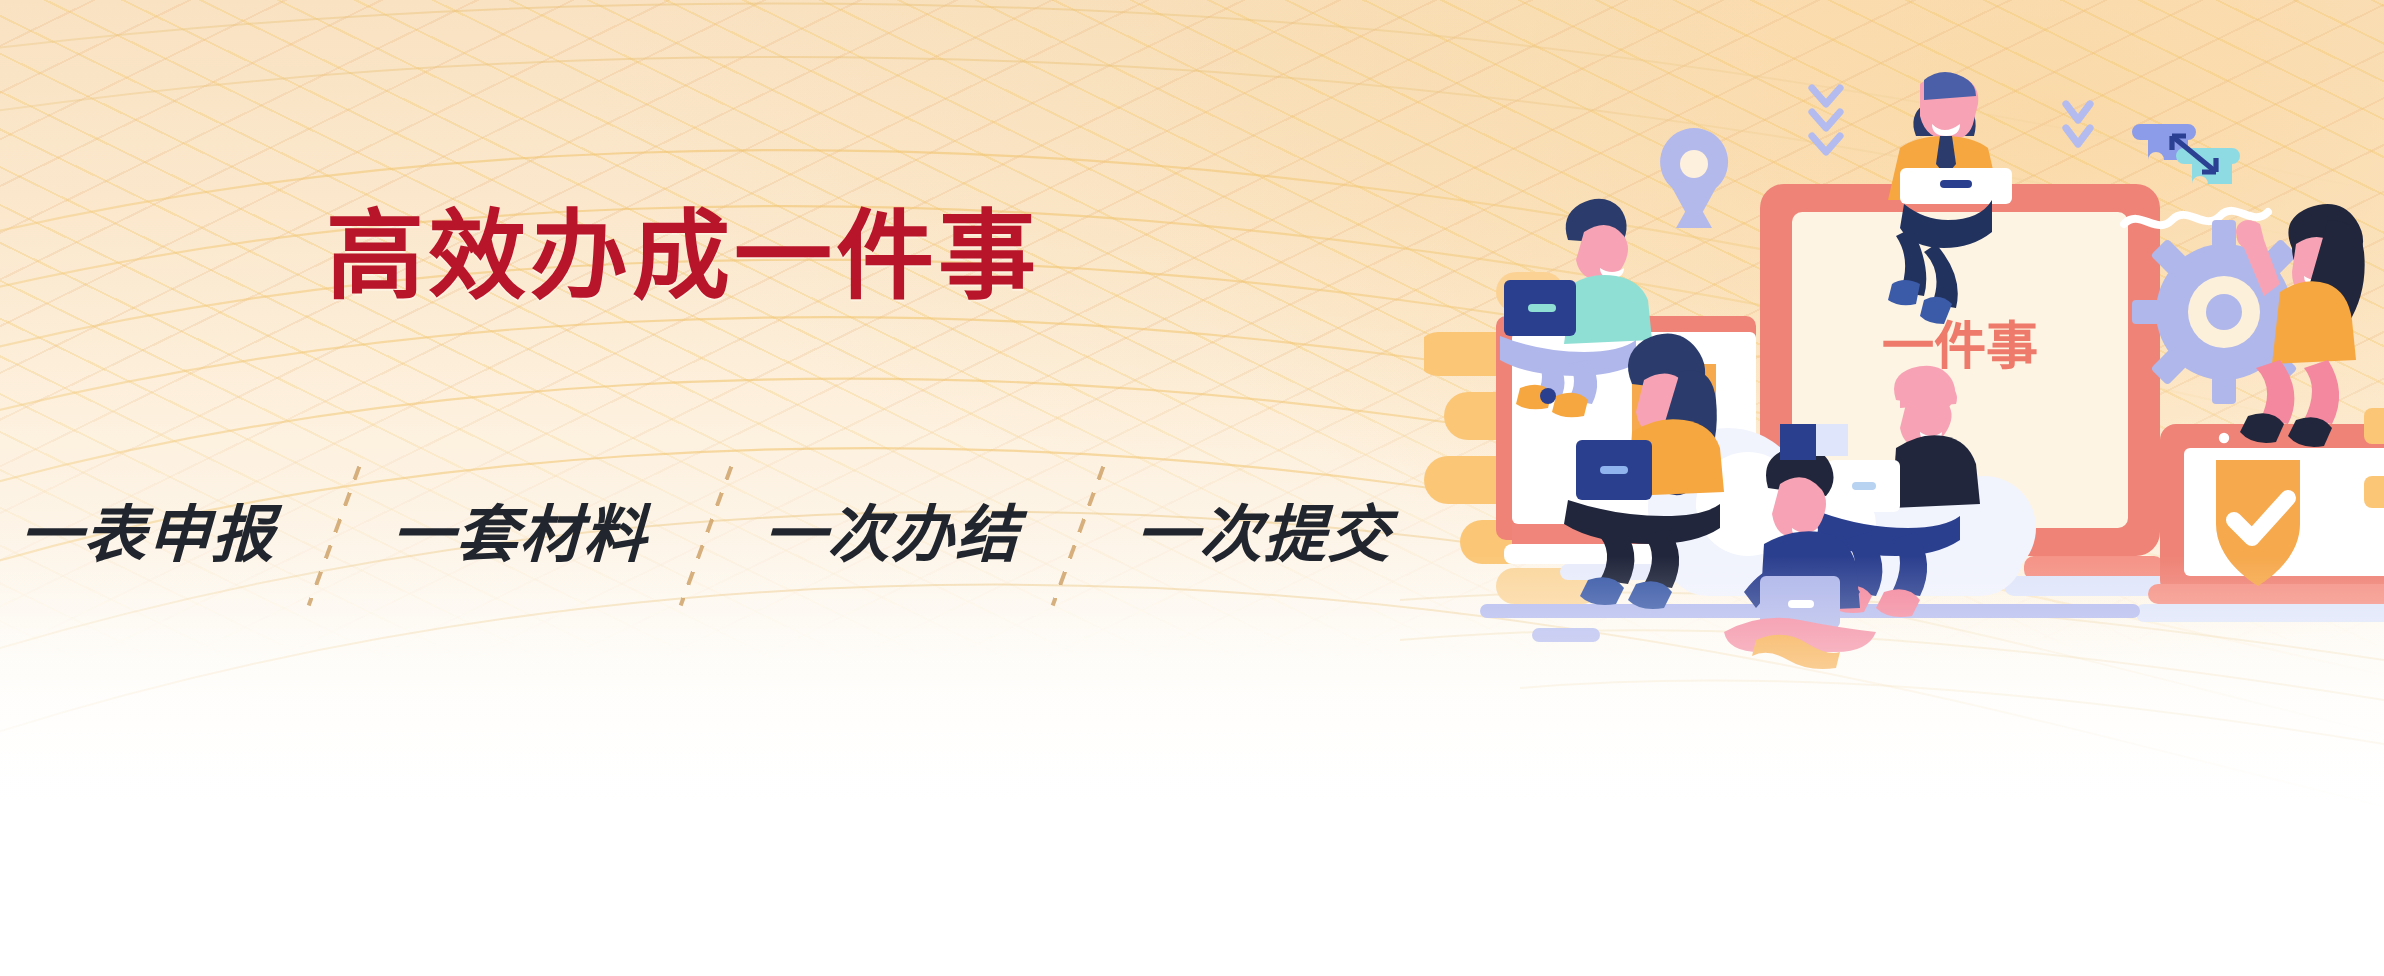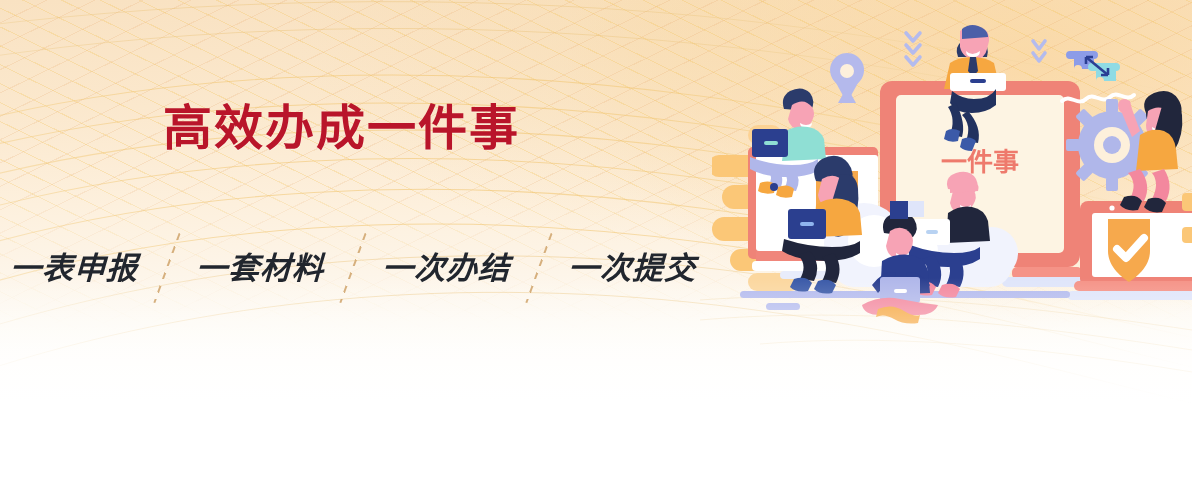--- a/index.html
+++ b/index.html
@@ -83,21 +83,21 @@
     position:absolute;left:50%;top:50%;
     width:2px;height:74px;
     margin-left:-1px;margin-top:-37px;
     transform:rotate(20deg);
     background:repeating-linear-gradient(180deg,
       #cfa36a 0 7px, rgba(207,163,106,0) 7px 14px);
     opacity:.85;
   }
 
   
-  .art{position:absolute;right:0;top:5px;width:480px;height:320px;}
+  .art{position:absolute;right:0;top:16px;width:480px;height:320px;}
   .art svg{display:block;width:480px;height:320px;}
 </style>
 </head>
 <body>
 
 <div class="banner">
 
   <div class="bg-base"></div>
   <div class="bg-warm-right"></div>
   <div class="bg-hatch"></div>

